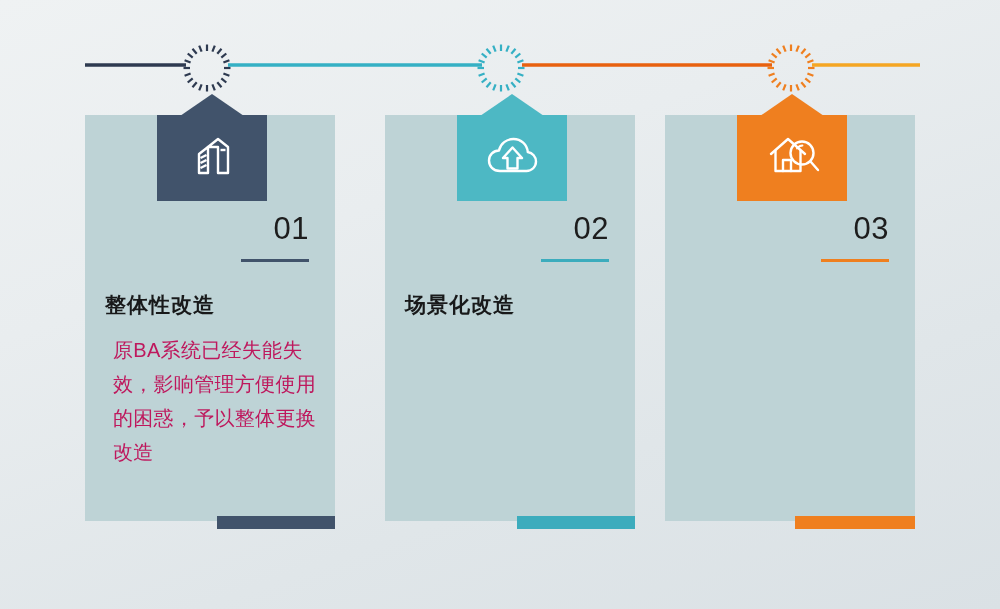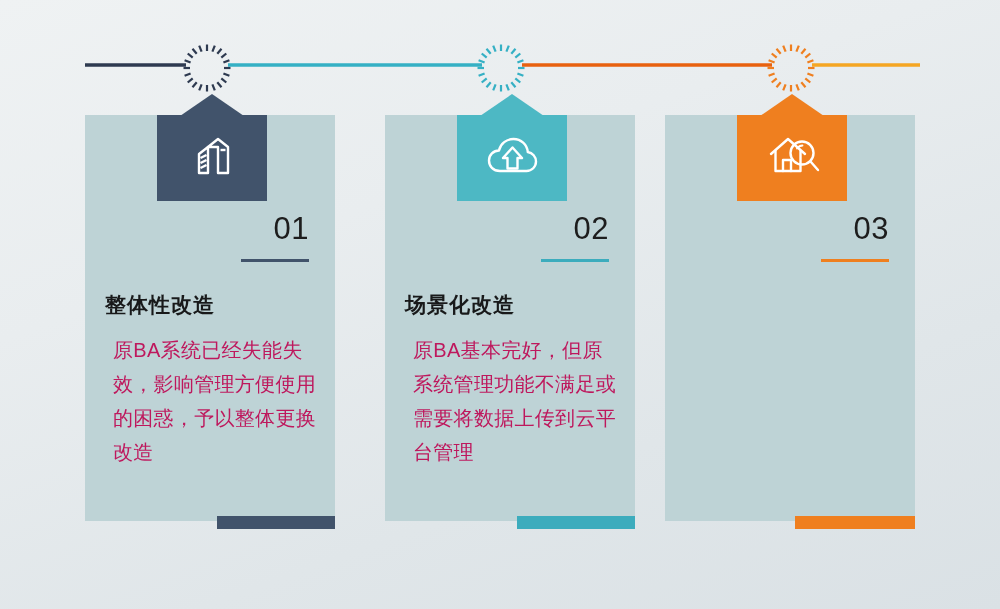--- a/index.html
+++ b/index.html
@@ -234,21 +234,20 @@
     <span class="glyph">
       <svg width="56" height="52" viewBox="0 0 56 52" fill="none" stroke="#ffffff" stroke-width="2.4" stroke-linejoin="round" stroke-linecap="round">
         <path d="M16 41 C9 41 5 36 5 30.5 C5 25 9.5 20.5 15 20.5 C16.5 13.5 22.5 9 29.5 9 C37 9 43 14.5 43.8 22 C48.5 22.8 52 26.8 52 31.6 C52 36.8 47.8 41 42.5 41 Z"></path>
         <path d="M28.5 17.5 L38 28 L33.5 28 L33.5 38.5 L23.5 38.5 L23.5 28 L19 28 Z"></path>
       </svg>
     </span>
   </div>
   <div class="num">02</div>
   <div class="num-rule"></div>
   <div class="headline">场景化改造</div>
-  <div class="body-text">原BA基本完好，但原系统管理功能不满足或需要将数据上传到云平台管理</div>
   <div class="bottom-bar"></div>
 </div>
 
 <div class="card c3">
   <div class="icon-box">
     <div class="pointer"></div>
     <span class="glyph">
       <svg width="56" height="52" viewBox="0 0 56 52" fill="none" stroke="#ffffff" stroke-width="2.4" stroke-linejoin="round" stroke-linecap="round">
         <path d="M7 24 L24 9 L41 24"></path>
         <path d="M11.5 21 L11.5 41 L36.5 41 L36.5 21"></path>

